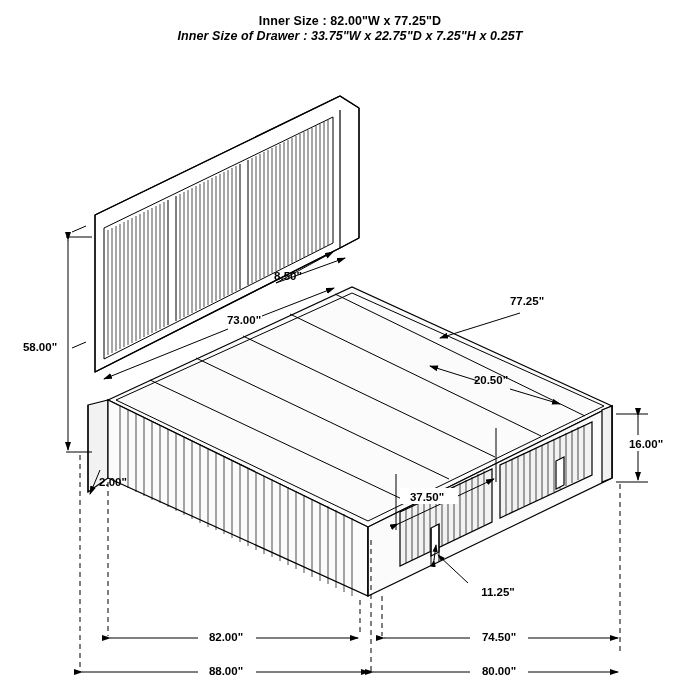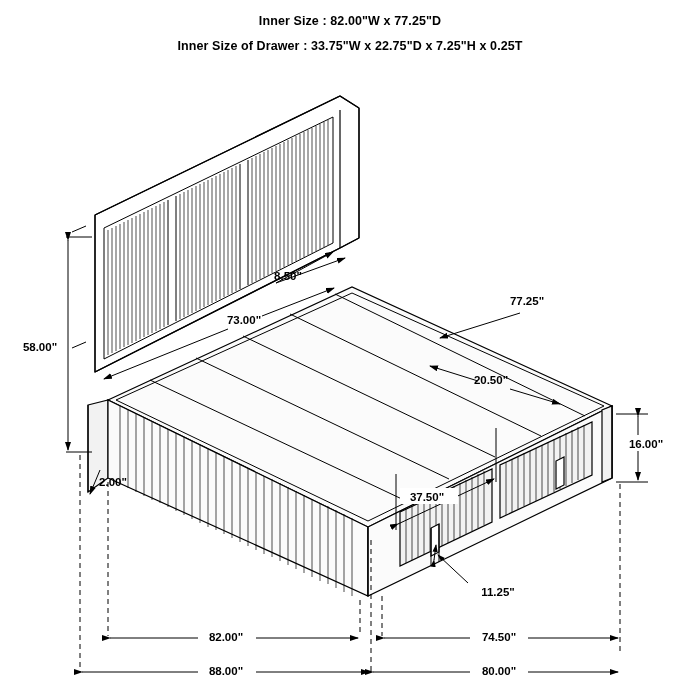--- a/index.html
+++ b/index.html
@@ -30,21 +30,21 @@
   .shade{fill:#f2f2f2;stroke:#000;stroke-width:1.2;}
   .dash{stroke:#000;stroke-width:1;stroke-dasharray:5 4;fill:none;}
 </style>
 </head>
 <body>
 
 <div id="diagram-root">
 
   <div style="position:absolute;left:0;top:14px;width:700px;text-align:center;">
     <div class="header-line">Inner Size : 82.00"W x 77.25"D</div>
-    <div class="header-line" style="margin-top:11px;">Inner Size of Drawer : 33.75"W x 22.75"D x 7.25"H x 0.25T</div>
+    <div class="header-line" style="margin-top:1px;font-style:italic;">Inner Size of Drawer : 33.75"W x 22.75"D x 7.25"H x 0.25T</div>
   </div>
 
   <svg width="700" height="700" viewBox="0 0 700 700">
     <defs>
       <marker id="ah" markerWidth="9" markerHeight="9" refX="8" refY="3" orient="auto" markerUnits="userSpaceOnUse">
         <path d="M0,0 L9,3 L0,6 z" fill="#000"></path>
       </marker>
       <marker id="ahs" markerWidth="8" markerHeight="8" refX="7" refY="2.6" orient="auto" markerUnits="userSpaceOnUse">
         <path d="M0,0 L8,2.6 L0,5.2 z" fill="#000"></path>
       </marker>

